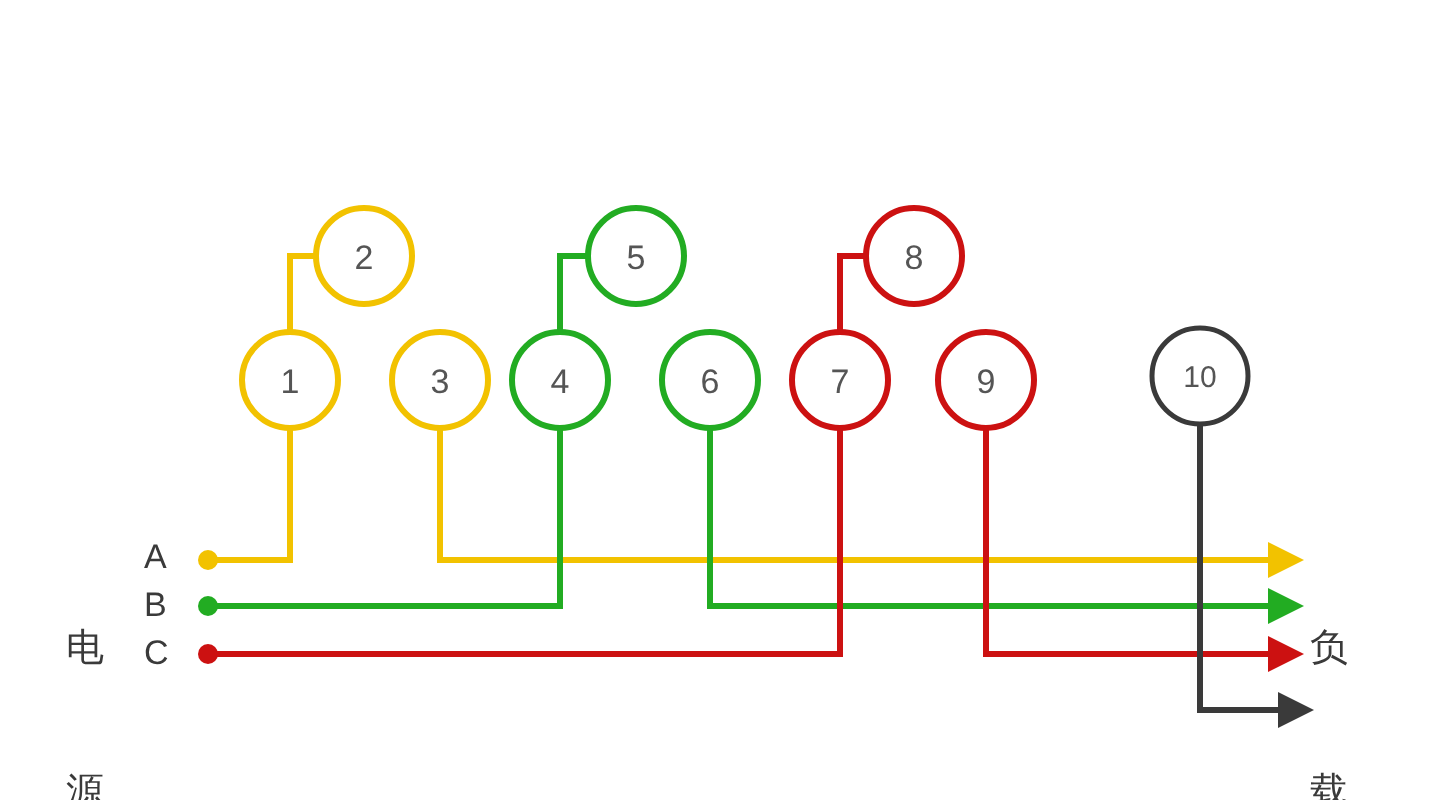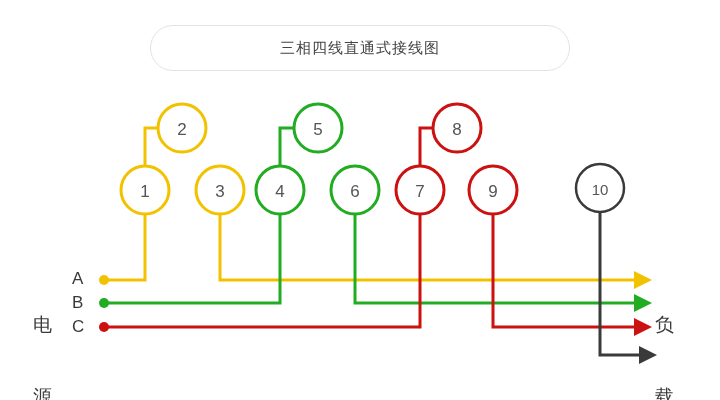--- a/index.html
+++ b/index.html
@@ -70,23 +70,20 @@
   }
   .term-num.small {
     font-size: 15px;
   }
 </style>
 </head>
 <body>
 
 <div id="diagram-root">
 
-  <div class="title-pill">
-    <span class="title-text">三相四线直通式接线图</span>
-  </div>
 
   <div class="side-label" style="left:33px; top:265px;">
     <div>电</div>
     <div>源</div>
     
   </div>
 
   <div class="phase-label" style="left:72px; top:267px;">A</div>
   <div class="phase-label" style="left:72px; top:291px;">B</div>
   <div class="phase-label" style="left:72px; top:315px;">C</div>

